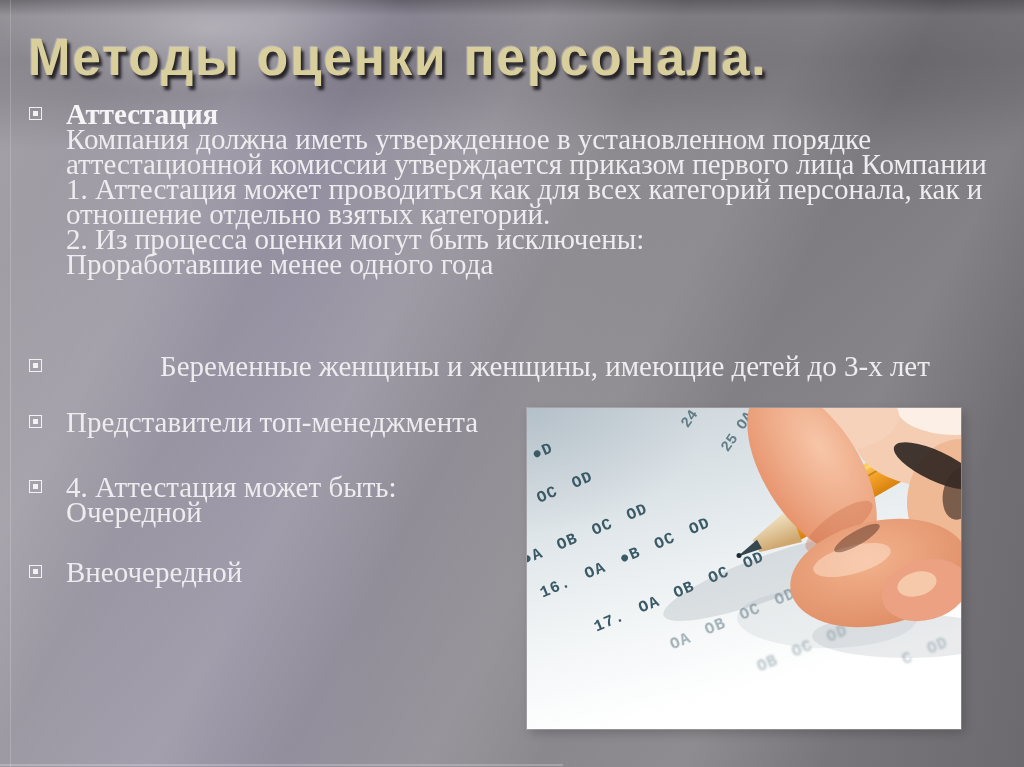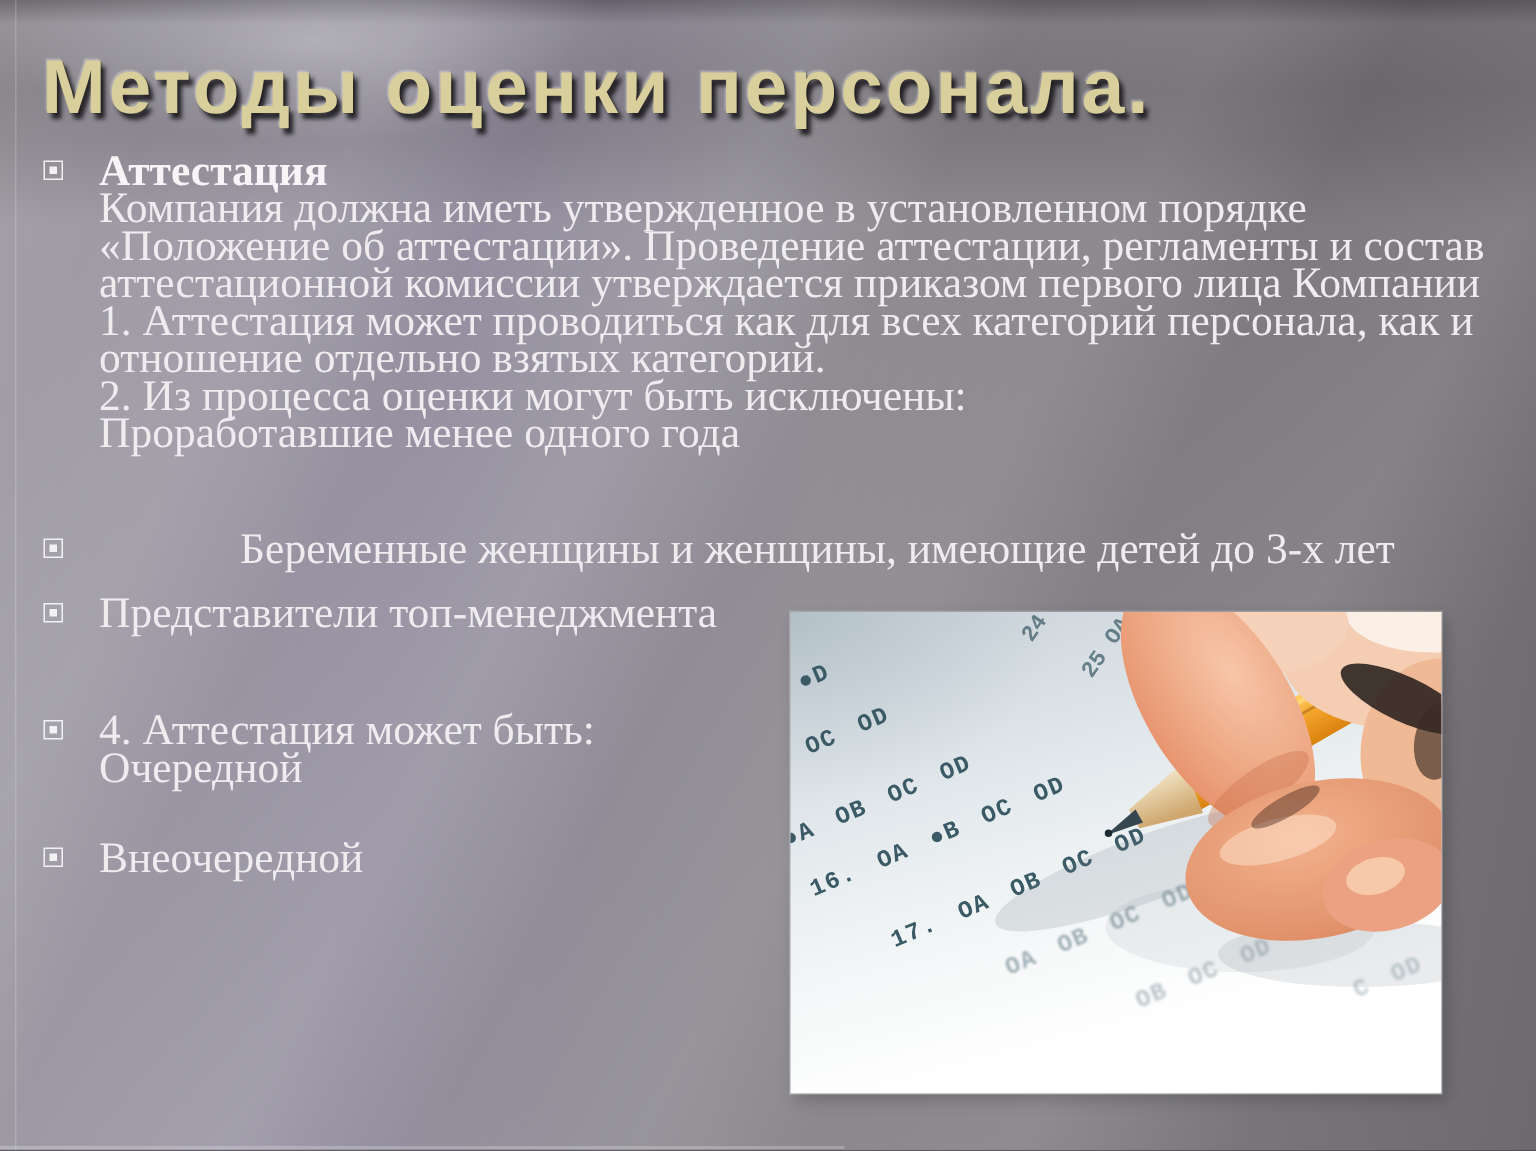--- a/index.html
+++ b/index.html
@@ -79,37 +79,36 @@
   <div class="left-line"></div>
   <div class="bottom-line"></div>
 
   <h1 class="title">Методы оценки персонала.</h1>
 
   <div class="bullet" style="top:102px;">
     <span class="marker"></span>
     <div class="btext">
       <div class="line bold">Аттестация</div>
       <div class="line">Компания должна иметь утвержденное в установленном порядке</div>
-      <div class="line">«Положение об аттестации». Проведение аттестации, регламенты и состав</div>
       <div class="line">аттестационной комиссии утверждается приказом первого лица Компании</div>
       <div class="line">1. Аттестация может проводиться как для всех категорий персонала, как и</div>
       <div class="line">отношение отдельно взятых категорий.</div>
       <div class="line gap">2. Из процесса оценки могут быть исключены:</div>
       <div class="line">Проработавшие менее одного года</div>
     </div>
   </div>
 
   <div class="bullet" style="top:354px;text-align:center;">
     <span class="marker"></span>
     <div class="btext">
       <div class="line">Беременные женщины и женщины, имеющие детей до 3-х лет</div>
     </div>
   </div>
 
-  <div class="bullet" style="top:397px;">
+  <div class="bullet" style="top:410px;">
     <span class="marker"></span>
     <div class="btext">
       <div class="line">Представители топ-менеджмента</div>
     </div>
   </div>
 
   <div class="bullet" style="top:475px;">
     <span class="marker"></span>
     <div class="btext">
       <div class="line">4. Аттестация может быть:</div>

